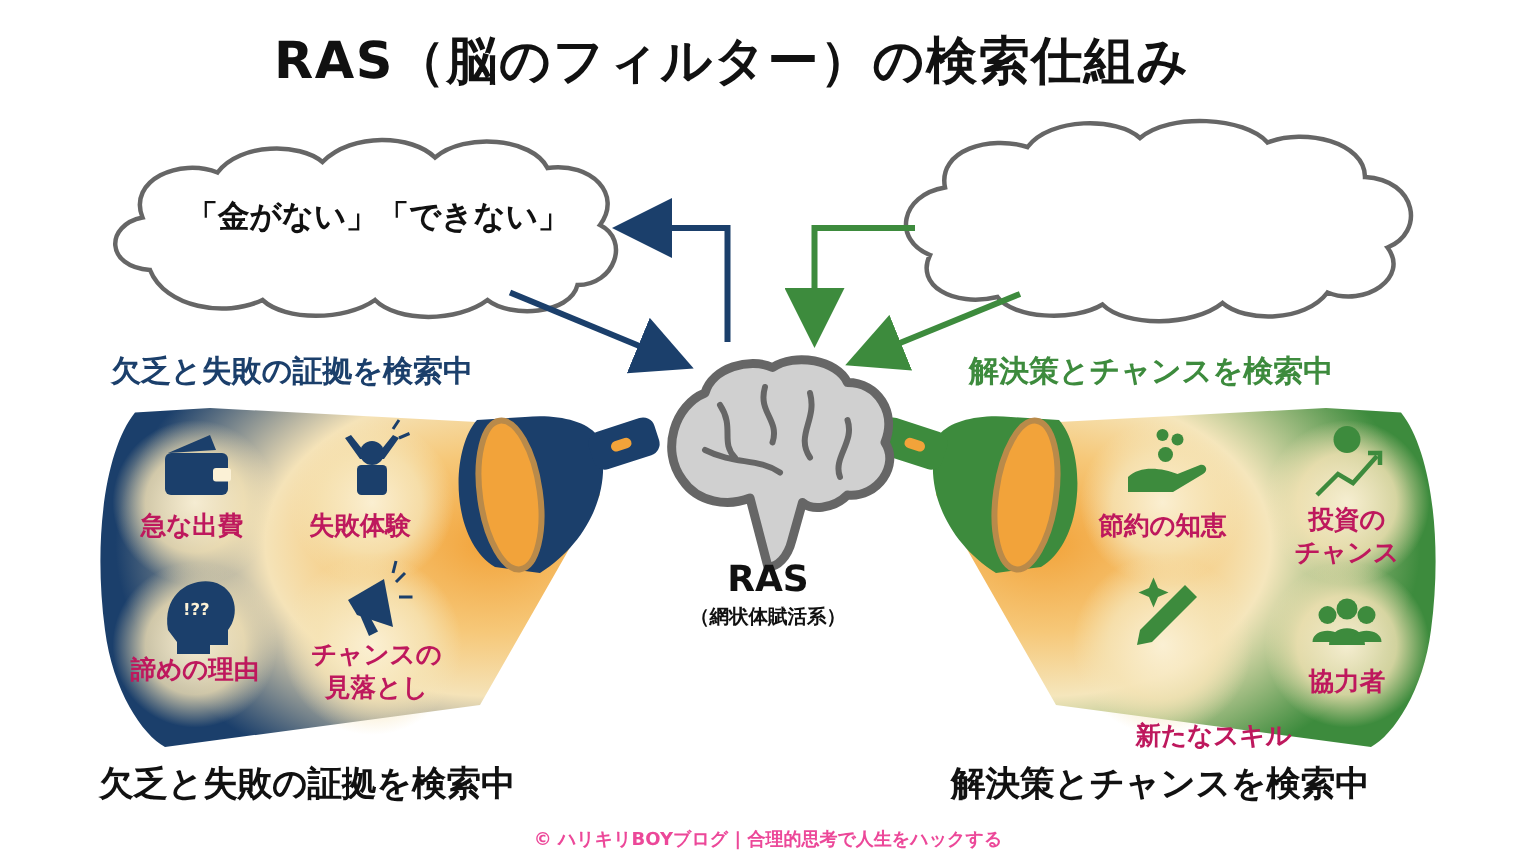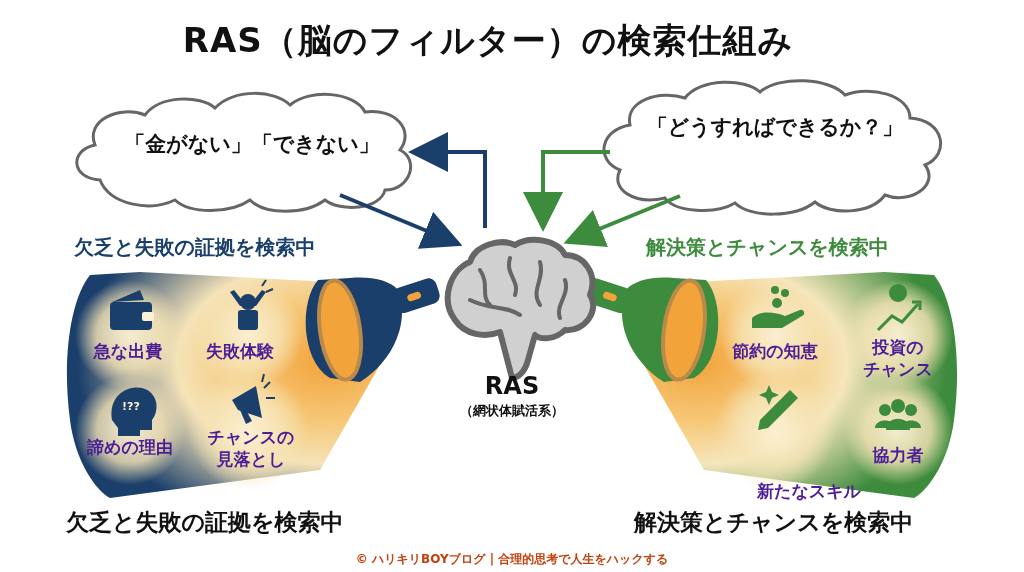--- a/index.html
+++ b/index.html
@@ -5,27 +5,27 @@
   html,body{margin:0;padding:0;background:#ffffff;}
   body{width:1024px;height:572px;position:relative;overflow:hidden;font-family:"DejaVu Sans",sans-serif;color:#111;}
   .abs{position:absolute;}
   #title{left:0;top:18px;width:976px;text-align:center;font-size:34px;font-weight:bold;letter-spacing:1px;}
   .cloud-text{position:absolute;text-align:center;font-weight:bold;color:#111;}
   #cloud-left-text{left:92px;top:130px;width:320px;font-size:21px;}
   #cloud-right-text{left:610px;top:112px;width:330px;font-size:21px;line-height:30px;}
   .side-heading{position:absolute;font-weight:bold;font-size:20px;}
   #left-heading{left:74px;top:234px;color:#1b3f6b;}
   #right-heading{left:646px;top:234px;color:#3d8b3d;}
-  .item{position:absolute;text-align:center;font-weight:bold;font-size:17px;color:#4c1d95;line-height:22px;}
+  .item{position:absolute;text-align:center;font-weight:bold;font-size:17px;color:#be185d;line-height:22px;}
   #ras-label{left:462px;top:372px;width:100px;text-align:center;font-size:24px;font-weight:bold;}
   #ras-sub{left:412px;top:402px;width:200px;text-align:center;font-size:13px;font-weight:bold;}
   .bottom-caption{position:absolute;font-size:23px;font-weight:bold;top:507px;}
   #bottom-left{left:66px;}
   #bottom-right{left:634px;}
-  #footer{left:0;top:551px;width:1024px;text-align:center;font-size:12px;font-weight:bold;color:#c2410c;}
+  #footer{left:0;top:551px;width:1024px;text-align:center;font-size:12px;font-weight:bold;color:#ec4899;}
   svg{position:absolute;left:0;top:0;}
 </style>
 </head>
 <body>
 
 <svg width="1024" height="572" viewBox="0 0 1024 572">
   <defs>
     <radialGradient id="beamL" cx="0.78" cy="0.4" r="0.75">
       <stop offset="0" stop-color="#f2a33a"></stop>
       <stop offset="0.35" stop-color="#f6c879"></stop>
@@ -136,21 +136,20 @@
     <path d="M875,428 C875,418 895,418 895,428 Z"></path>
     <path d="M886,430 C886,415 910,415 910,430 Z"></path>
     <path d="M901,428 C901,418 921,418 921,428 Z"></path>
   </g>
 </svg>
 
 <div id="title" class="abs">RAS（脳のフィルター）の検索仕組み</div>
 
 <div id="cloud-left-text" class="cloud-text">「金がない」「できない」</div>
 <div id="cloud-right-text" class="cloud-text">
-  <div>「どうすればできるか？」</div>
 </div>
 
 <div id="left-heading" class="side-heading">欠乏と失敗の証拠を検索中</div>
 <div id="right-heading" class="side-heading">解決策とチャンスを検索中</div>
 
 <div class="item" style="left:78px;top:340px;width:100px;">急な出費</div>
 <div class="item" style="left:188px;top:340px;width:104px;">失敗体験</div>
 <div class="item" style="left:70px;top:436px;width:120px;">諦めの理由</div>
 <div class="item" style="left:196px;top:426px;width:110px;white-space:pre-line;">チャンスの
 見落とし</div>

